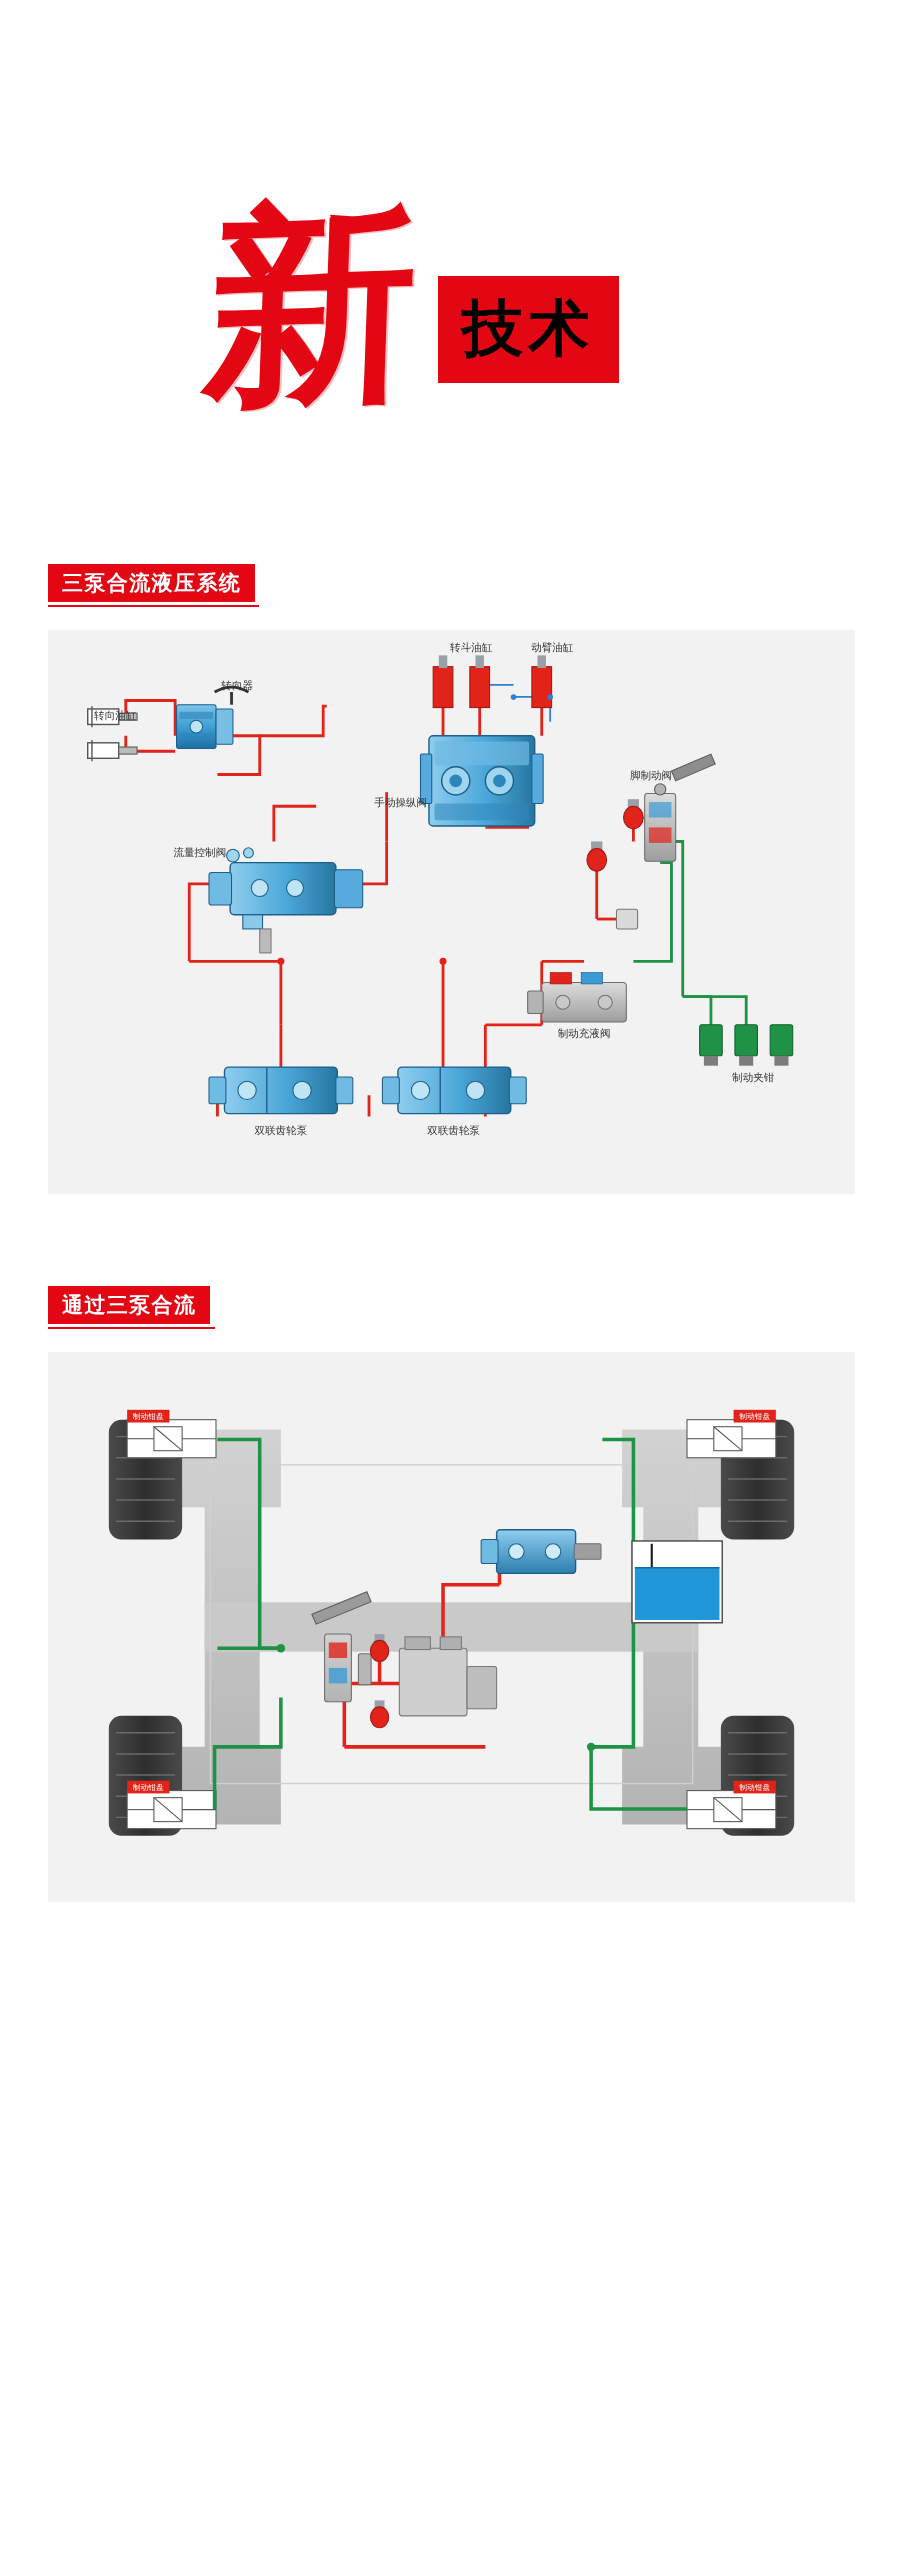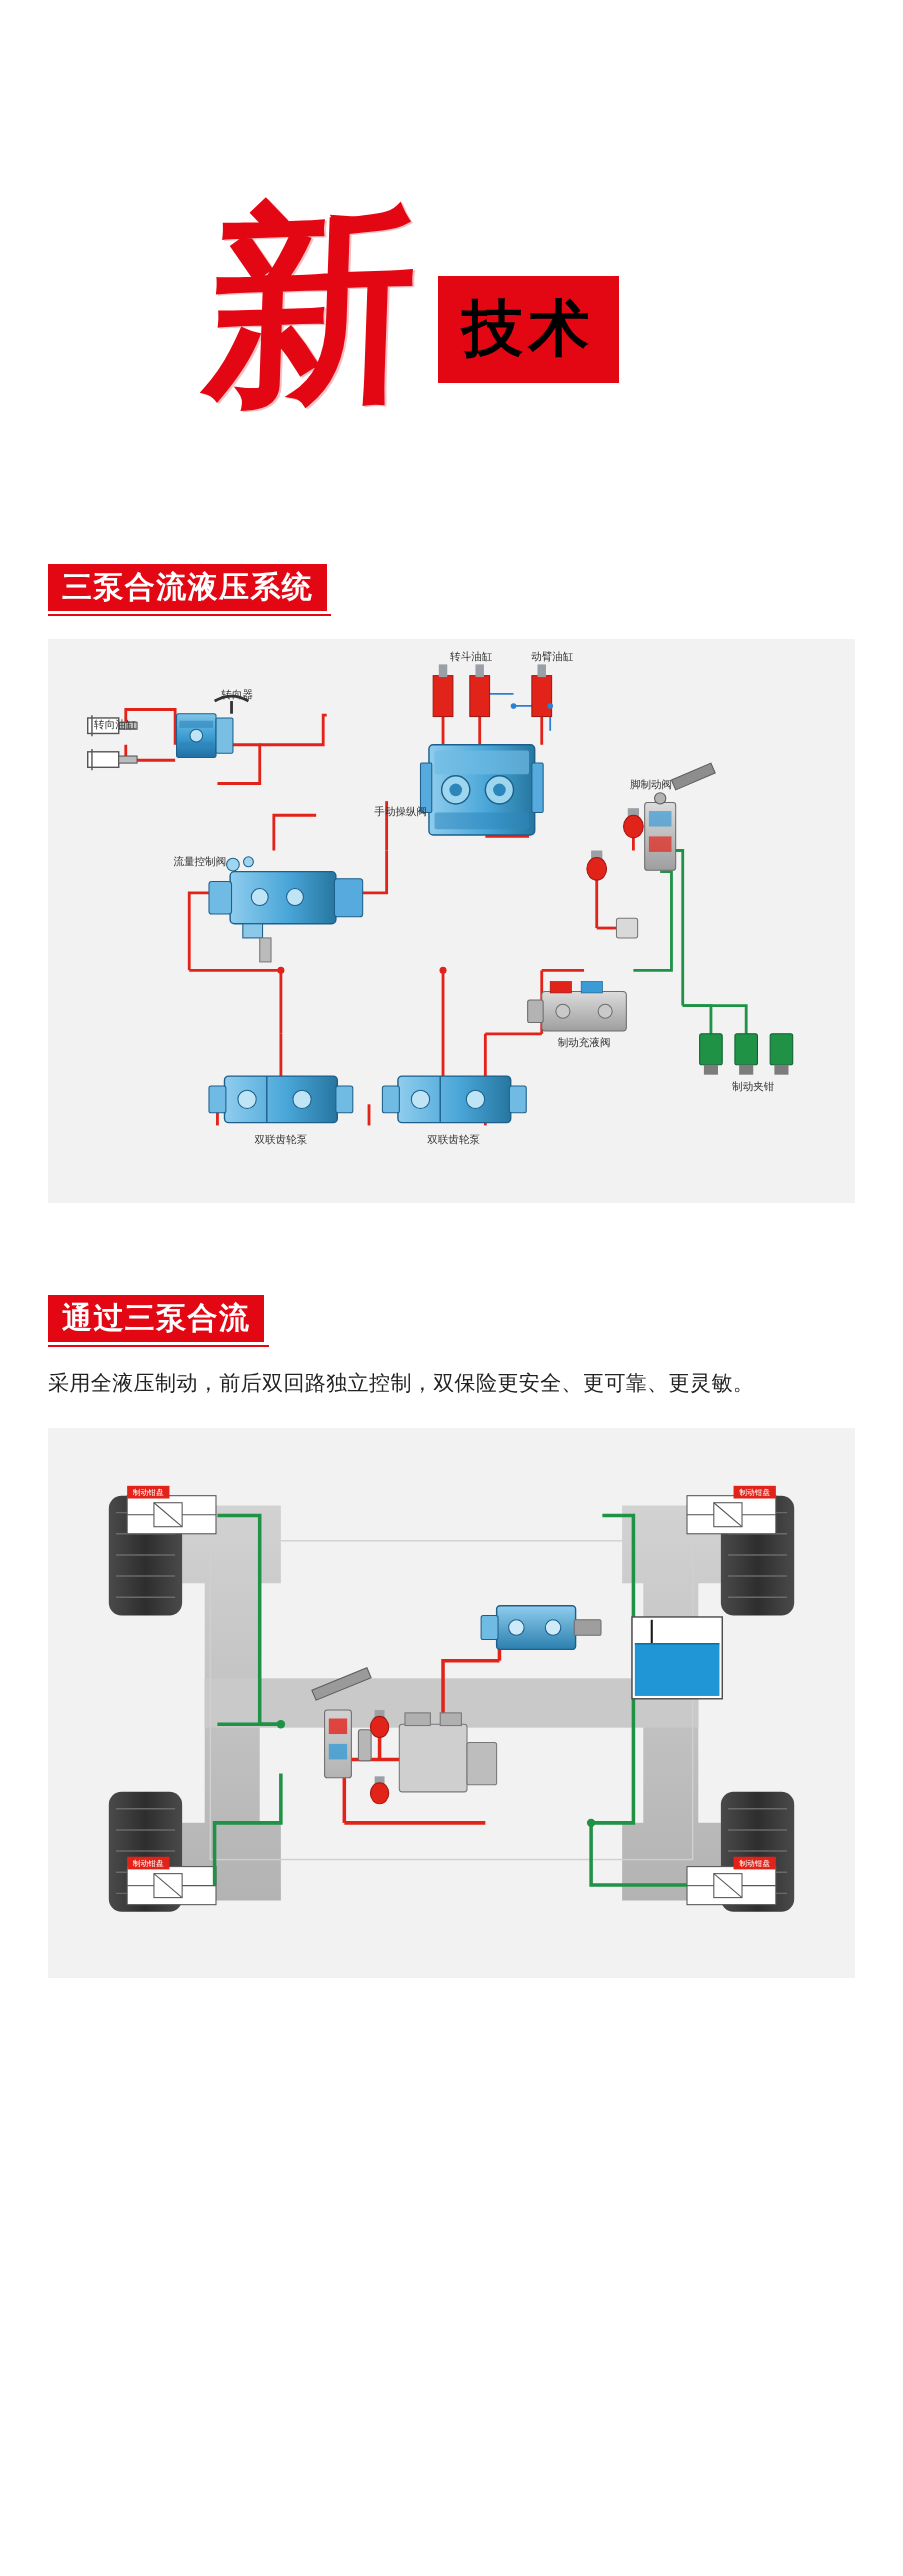--- a/index.html
+++ b/index.html
@@ -62,21 +62,21 @@
   .heading-wrap {
     position: relative;
     margin: 0 0 0 48px;
     display: inline-block;
   }
   .heading-bar {
     position: relative;
     display: inline-block;
     background: #e30613;
     color: #ffffff;
-    font-size: 30px;
+    font-size: 21px;
     font-weight: bold;
     letter-spacing: 1.4px;
     padding: 7.8px 14px 9.2px 14px;
     line-height: 1;
   }
   .heading-underline {
     position: absolute;
     left: 0;
     right: -4.2px;
     bottom: -5px;
@@ -329,21 +329,20 @@
     </div>
   </div>
 
   <div class="gap-lg"></div>
 
   <div class="section">
     <div class="heading-wrap">
       <div class="heading-bar">通过三泵合流</div>
       <div class="heading-underline"></div>
     </div>
-    <div class="body-text">采用全液压制动，前后双回路独立控制，双保险更安全、更可靠、更灵敏。</div>
 
     <div class="figure figure-2">
       <svg viewBox="0 0 1144 780" preserveAspectRatio="xMidYMid meet">
         <defs>
           <linearGradient id="tireGrad" x1="0" y1="0" x2="1" y2="0">
             <stop offset="0%" stop-color="#4a4a4a"></stop>
             <stop offset="50%" stop-color="#2e2e2e"></stop>
             <stop offset="100%" stop-color="#4a4a4a"></stop>
           </linearGradient>
           <linearGradient id="chassisGrad" x1="0" y1="0" x2="0" y2="1">

